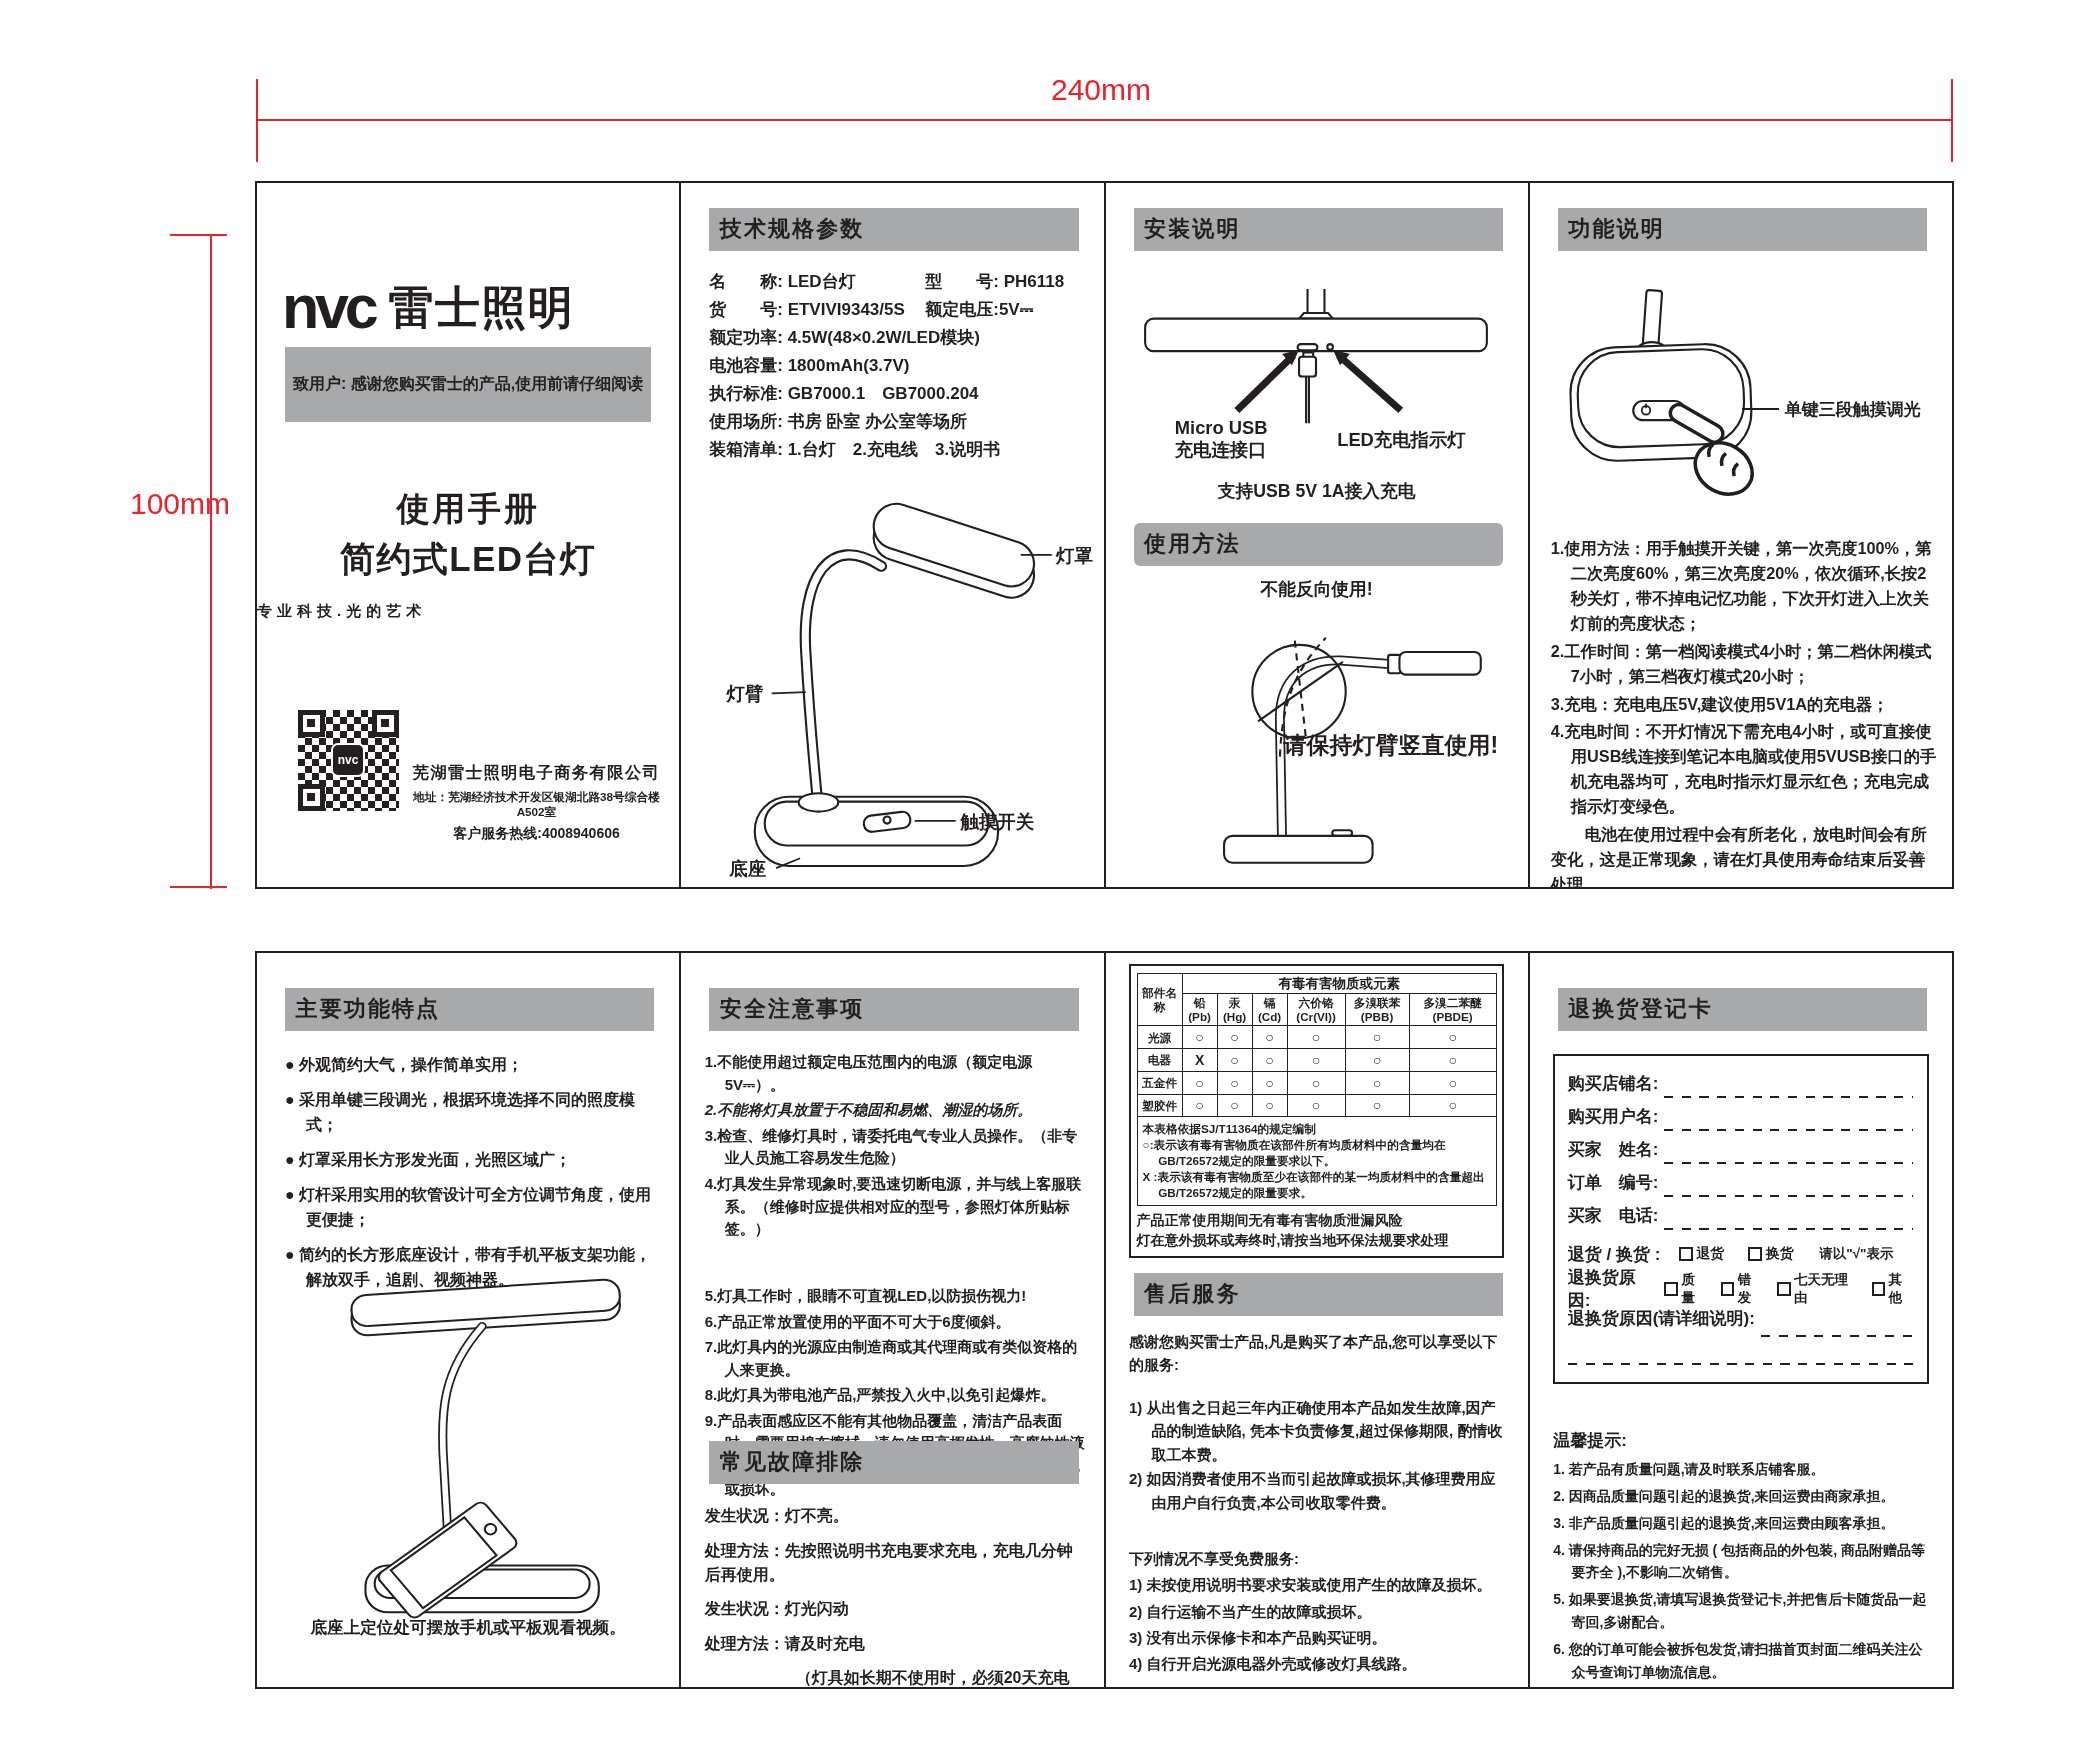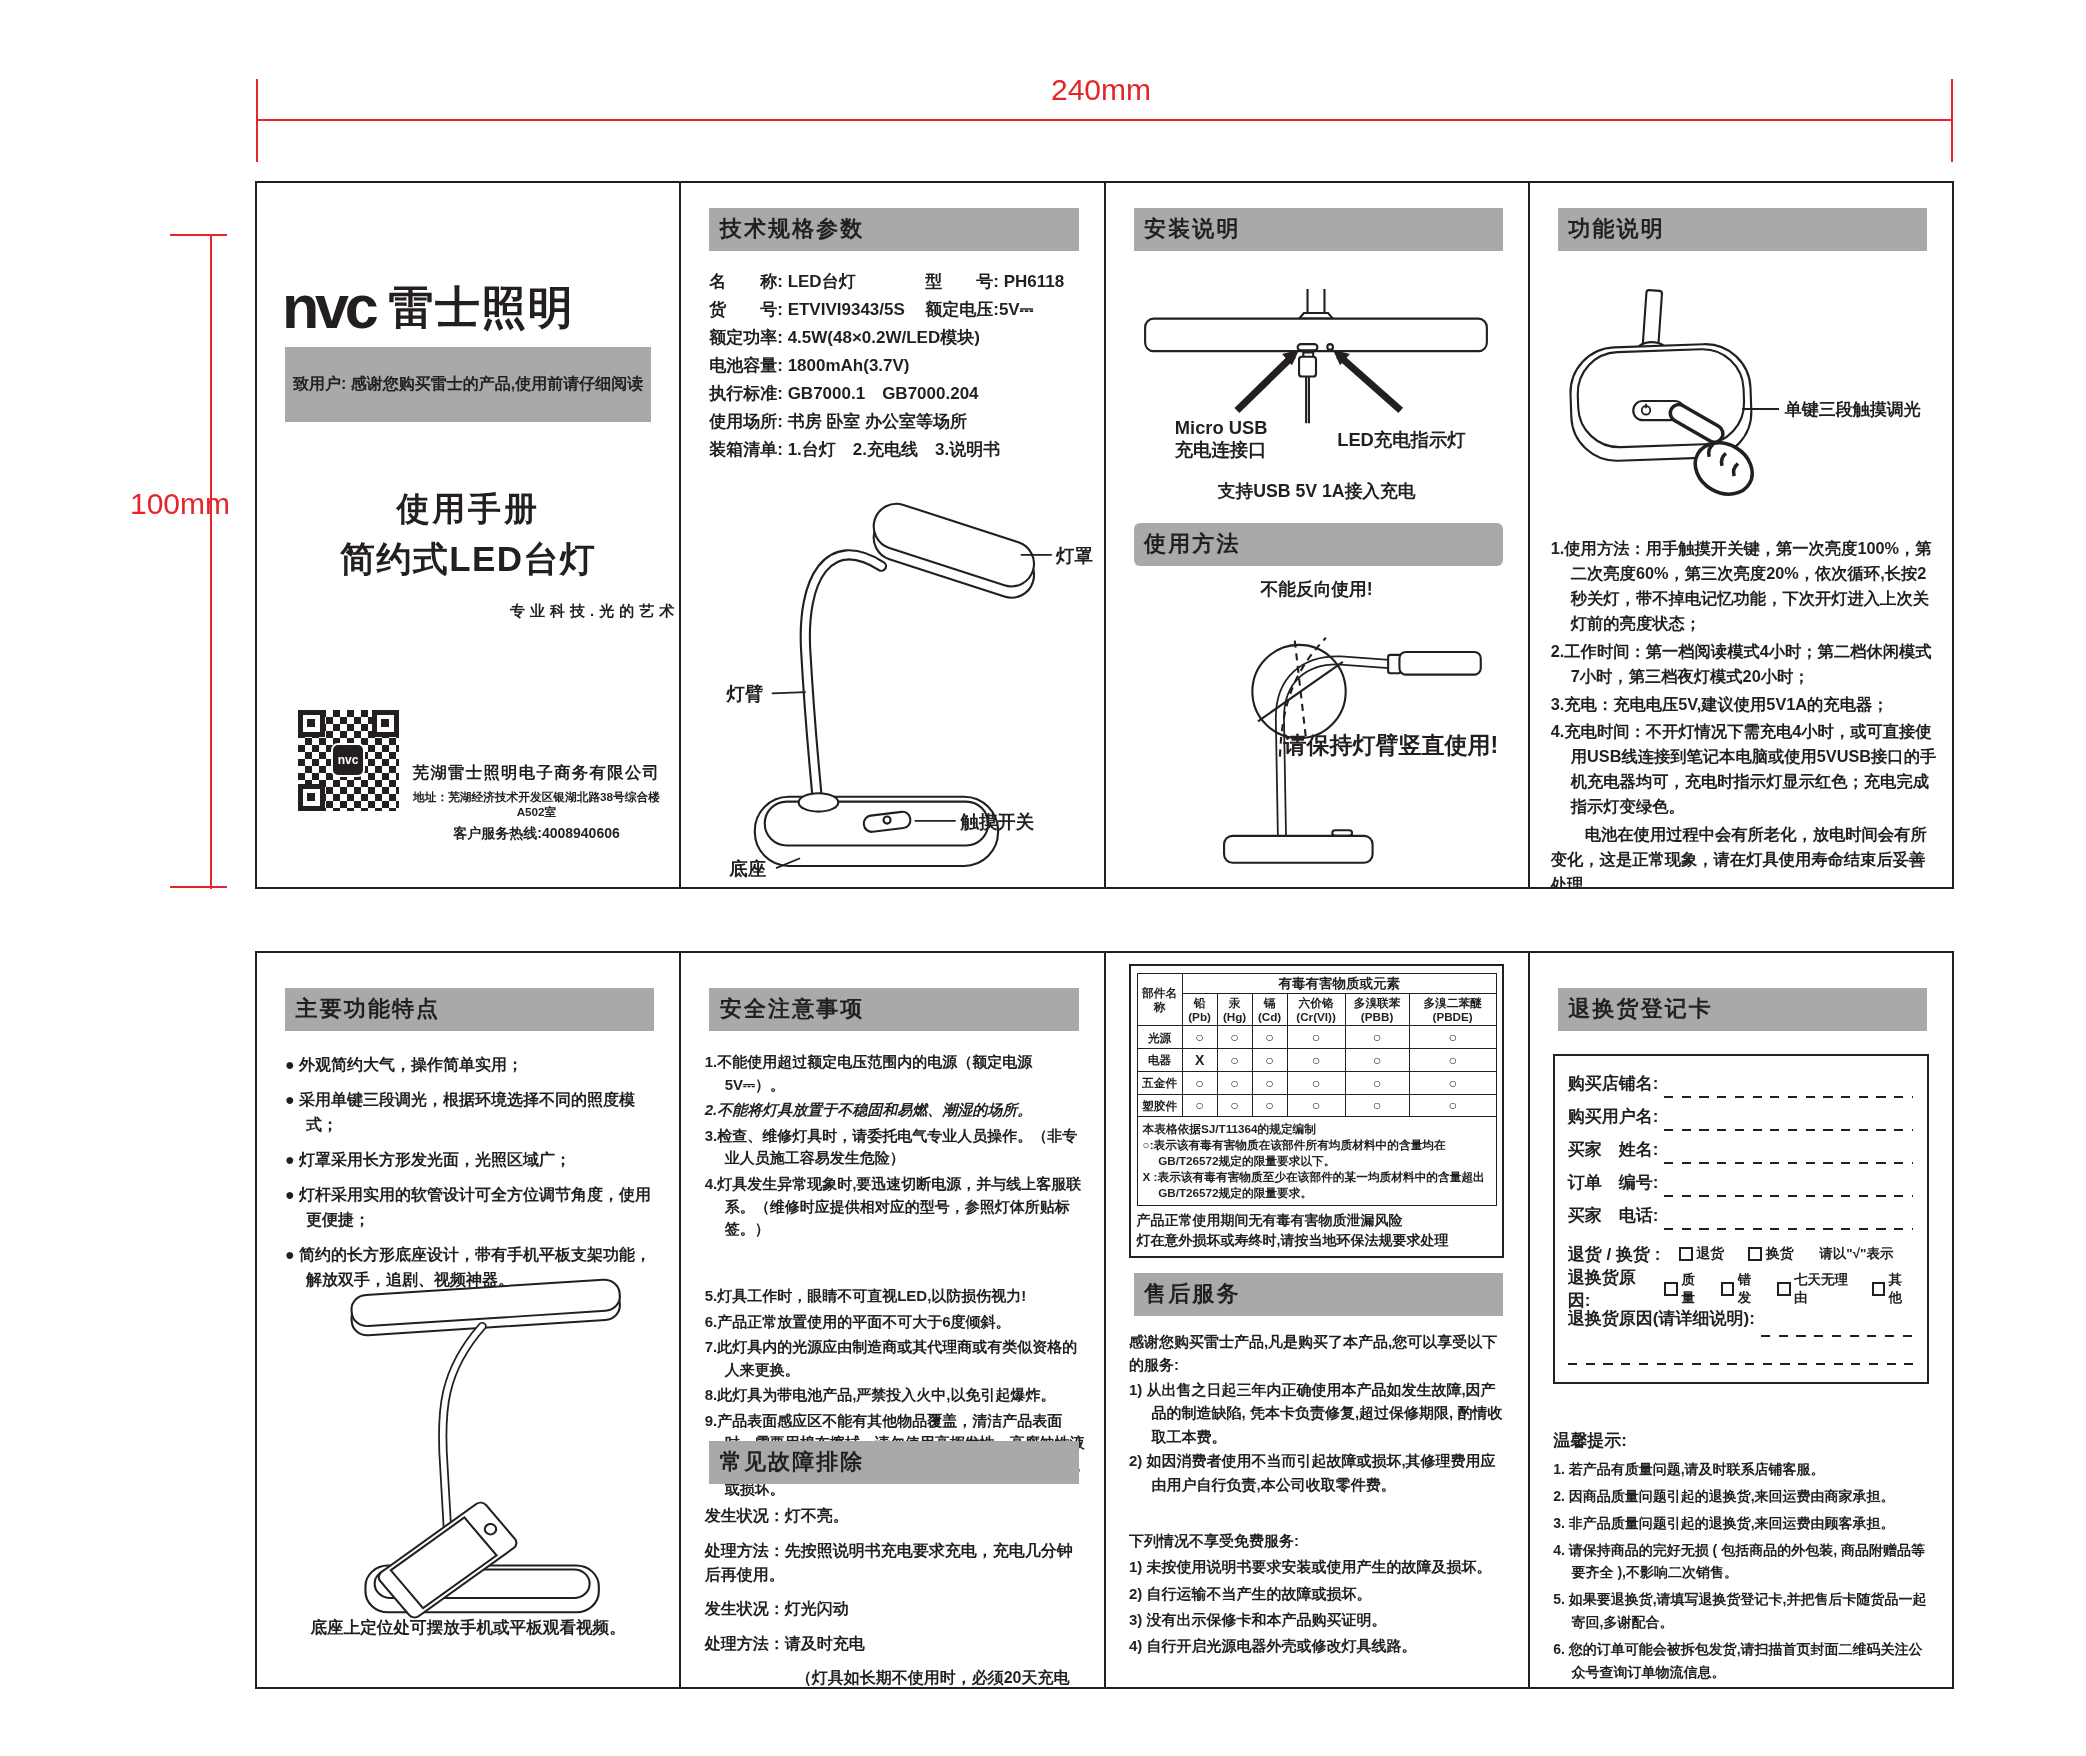--- a/index.html
+++ b/index.html
@@ -56,21 +56,21 @@
 <div class="row row-top">
 
   <div class="panel">
     <div class="abs" style="left:25px;top:94px;display:flex;align-items:center;gap:14px;">
       <div style="font-size:61px;font-weight:900;letter-spacing:-4.2px;line-height:1;">nvc</div>
       <div style="font-size:45px;font-weight:bold;letter-spacing:1.4px;">雷士照明</div>
     </div>
     <div class="abs" style="left:28px;right:28px;top:164px;height:75px;background:#a7a9ab;display:flex;align-items:center;justify-content:center;font-size:16px;">致用户: 感谢您购买雷士的产品,使用前请仔细阅读</div>
     <div class="abs" style="left:0;right:0;top:304px;text-align:center;font-size:33px;letter-spacing:2.8px;">使用手册</div>
     <div class="abs" style="left:0;right:0;top:353px;text-align:center;font-size:35px;letter-spacing:1.4px;">简约式LED台灯</div>
-    <div class="abs" style="left:0;right:0;top:419px;text-align:right;font-size:15px;letter-spacing:5px;">专业科技.光的艺术</div>
+    <div class="abs" style="left:0;right:0;top:419px;text-align:left;font-size:15px;letter-spacing:5px;">专业科技.光的艺术</div>
 
     <div class="abs" style="left:41px;top:527px;width:101px;height:101px;background:repeating-conic-gradient(#231f20 0% 25%, #fff 0% 50%) 0 0/14px 14px;">
       <div class="qr-fnd" style="left:0;top:0;">
           <div></div>
         </div>
       <div class="qr-fnd" style="right:0;top:0;">
           <div></div>
         </div>
       <div class="qr-fnd" style="left:0;bottom:0;">
           <div></div>
@@ -299,21 +299,21 @@
       </div>
       <div style="font-size:14px;line-height:1.4;margin-top:5.7px;">
         <div>产品正常使用期间无有毒有害物质泄漏风险</div>
         <div>灯在意外损坏或寿终时,请按当地环保法规要求处理</div>
       </div>
     </div>
 
     <div class="hdr" style="top:320px;">售后服务</div>
     <div class="abs" style="left:23.4px;right:18.4px;top:377px;font-size:15px;line-height:23.4px;">
       <div>感谢您购买雷士产品,凡是购买了本产品,您可以享受以下的服务:</div>
-      <div class="hang" style="padding-left:22.7px;text-indent:-22.7px;margin-top:1px;">1) 从出售之日起三年内正确使用本产品如发生故障,因产品的制造缺陷, 凭本卡负责修复,超过保修期限, 酌情收取工本费。</div>
+      <div class="hang" style="padding-left:22.7px;text-indent:-22.7px;margin-top:19px;">1) 从出售之日起三年内正确使用本产品如发生故障,因产品的制造缺陷, 凭本卡负责修复,超过保修期限, 酌情收取工本费。</div>
       <div class="hang" style="padding-left:22.7px;text-indent:-22.7px;margin-top:1.4px;">2) 如因消费者使用不当而引起故障或损坏,其修理费用应由用户自行负责,本公司收取零件费。</div>
       <div style="margin-top:33px;">下列情况不享受免费服务:</div>
       <div class="hang" style="padding-left:22.7px;text-indent:-22.7px;margin-top:2.8px;">1) 未按使用说明书要求安装或使用产生的故障及损坏。</div>
       <div class="hang" style="padding-left:22.7px;text-indent:-22.7px;margin-top:2.8px;">2) 自行运输不当产生的故障或损坏。</div>
       <div class="hang" style="padding-left:22.7px;text-indent:-22.7px;margin-top:2.8px;">3) 没有出示保修卡和本产品购买证明。</div>
       <div class="hang" style="padding-left:22.7px;text-indent:-22.7px;margin-top:2.8px;">4) 自行开启光源电器外壳或修改灯具线路。</div>
     </div>
   </div>
 
   <div class="panel">

